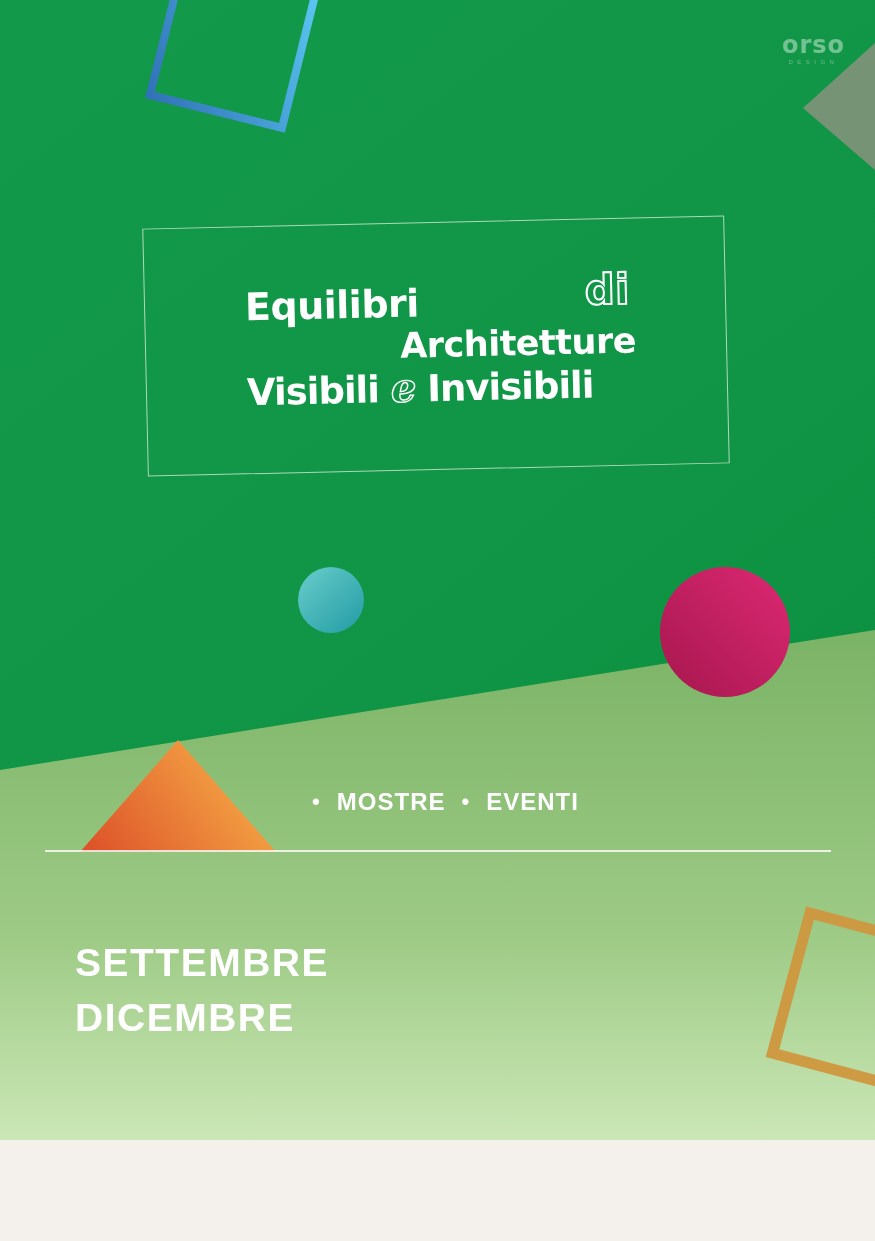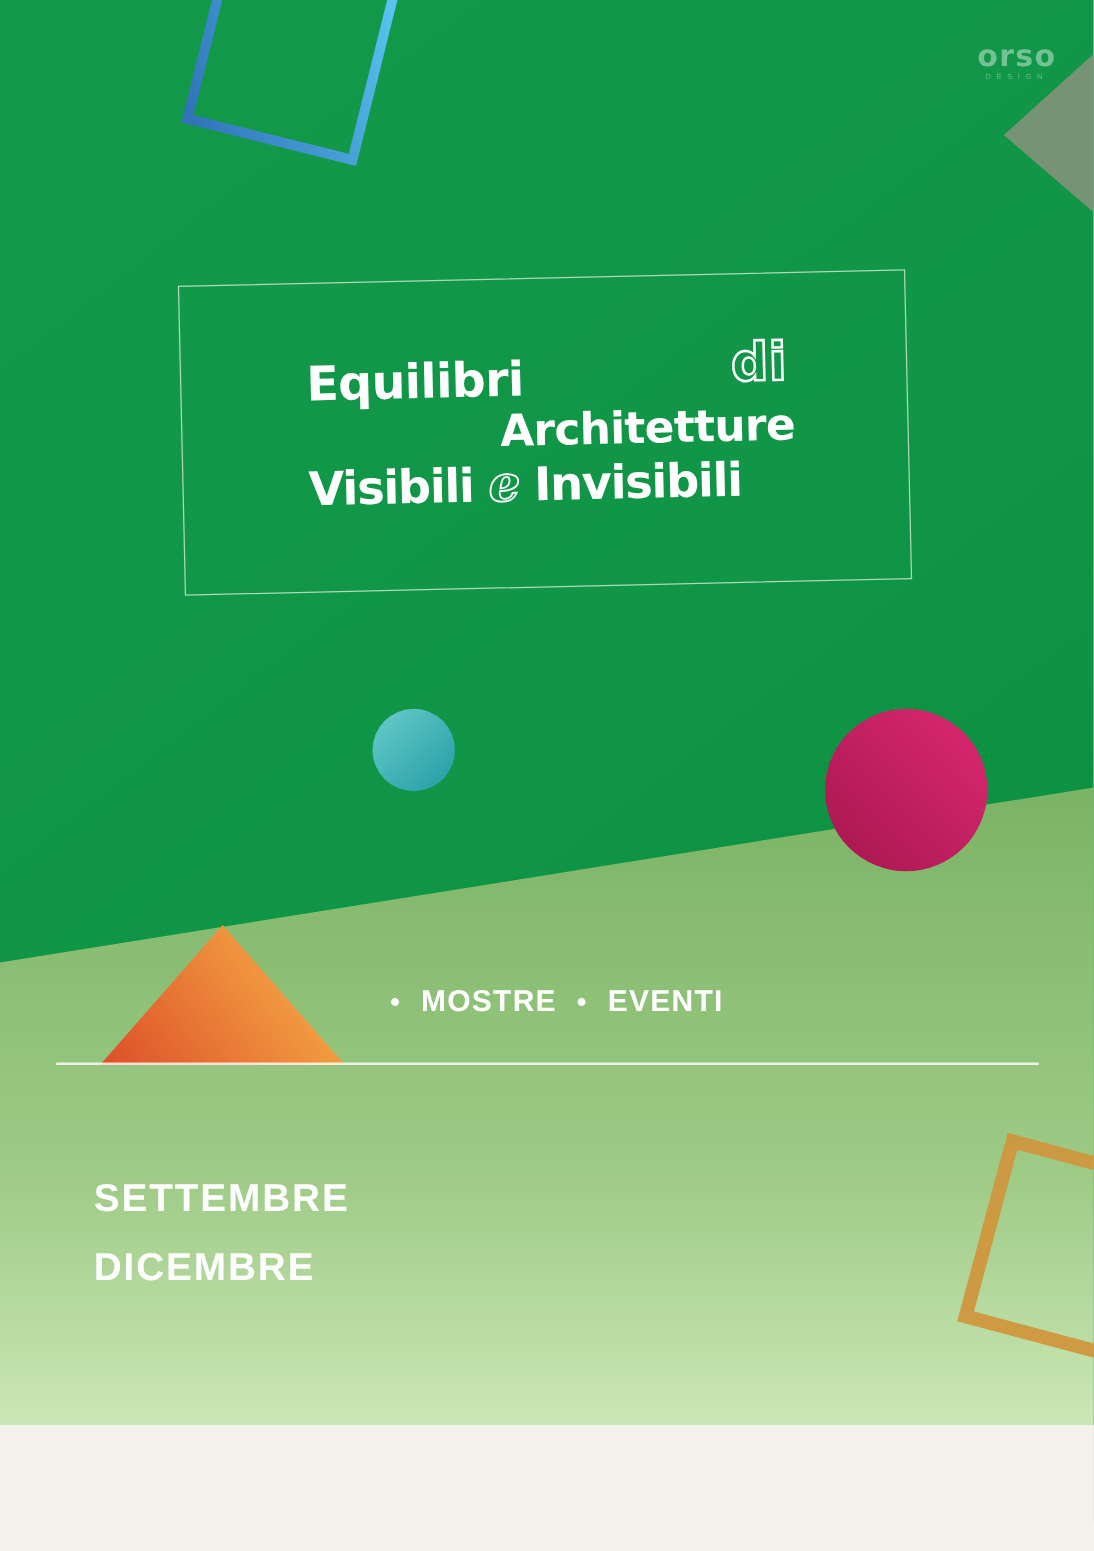--- a/index.html
+++ b/index.html
@@ -28,21 +28,21 @@
   
   .tagline{position:absolute;left:0;top:788px;width:875px;display:flex;
            justify-content:center;align-items:center;color:#fff;font-weight:bold;
            font-size:24px;letter-spacing:1px;}
   .tagline .dot{font-size:22px;padding:0 16px;}
 
   .rule{position:absolute;left:45px;top:850px;width:786px;height:2px;
         background:rgba(255,255,255,0.8);}
 
   
-  .month{position:absolute;left:75px;color:#fff;font-weight:bold;font-size:31px;
+  .month{position:absolute;left:75px;color:#fff;font-weight:bold;font-size:39px;
          letter-spacing:1.5px;font-family:"Liberation Sans",sans-serif;}
   .month.from{top:941px;}
   .month.to{top:996px;}
   .year{position:absolute;left:300px;top:918px;font-family:"DejaVu Sans",sans-serif;
         font-weight:bold;font-size:126px;line-height:1;letter-spacing:5px;
         color:transparent;-webkit-text-stroke:2px #ffffff;}
 
   
   .strip{position:absolute;left:0;top:1140px;width:875px;height:101px;background:#f4f1ec;}
 </style>

